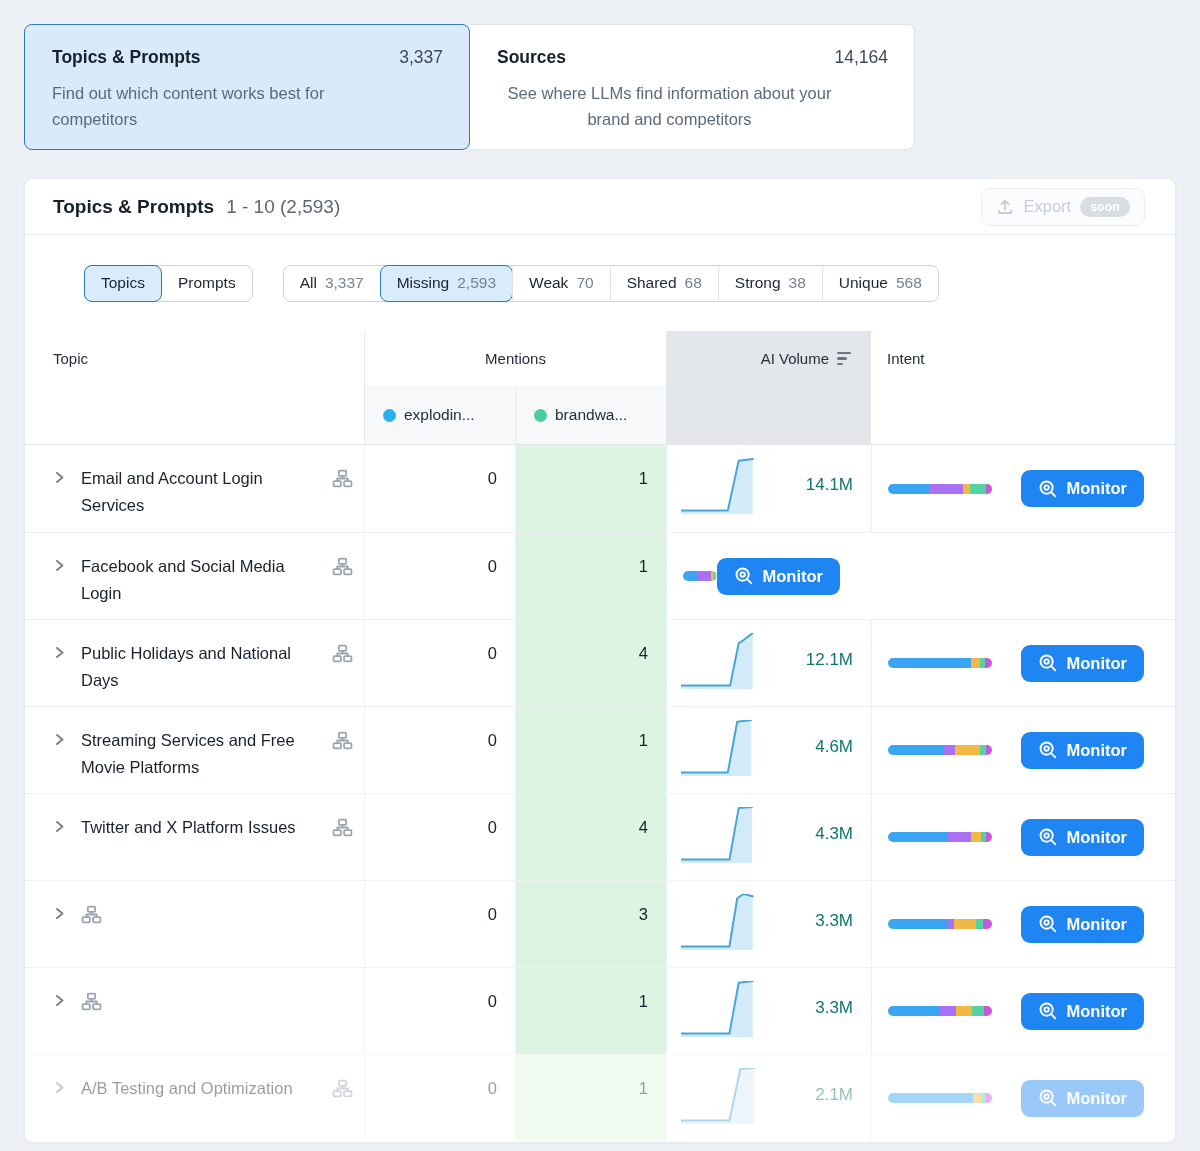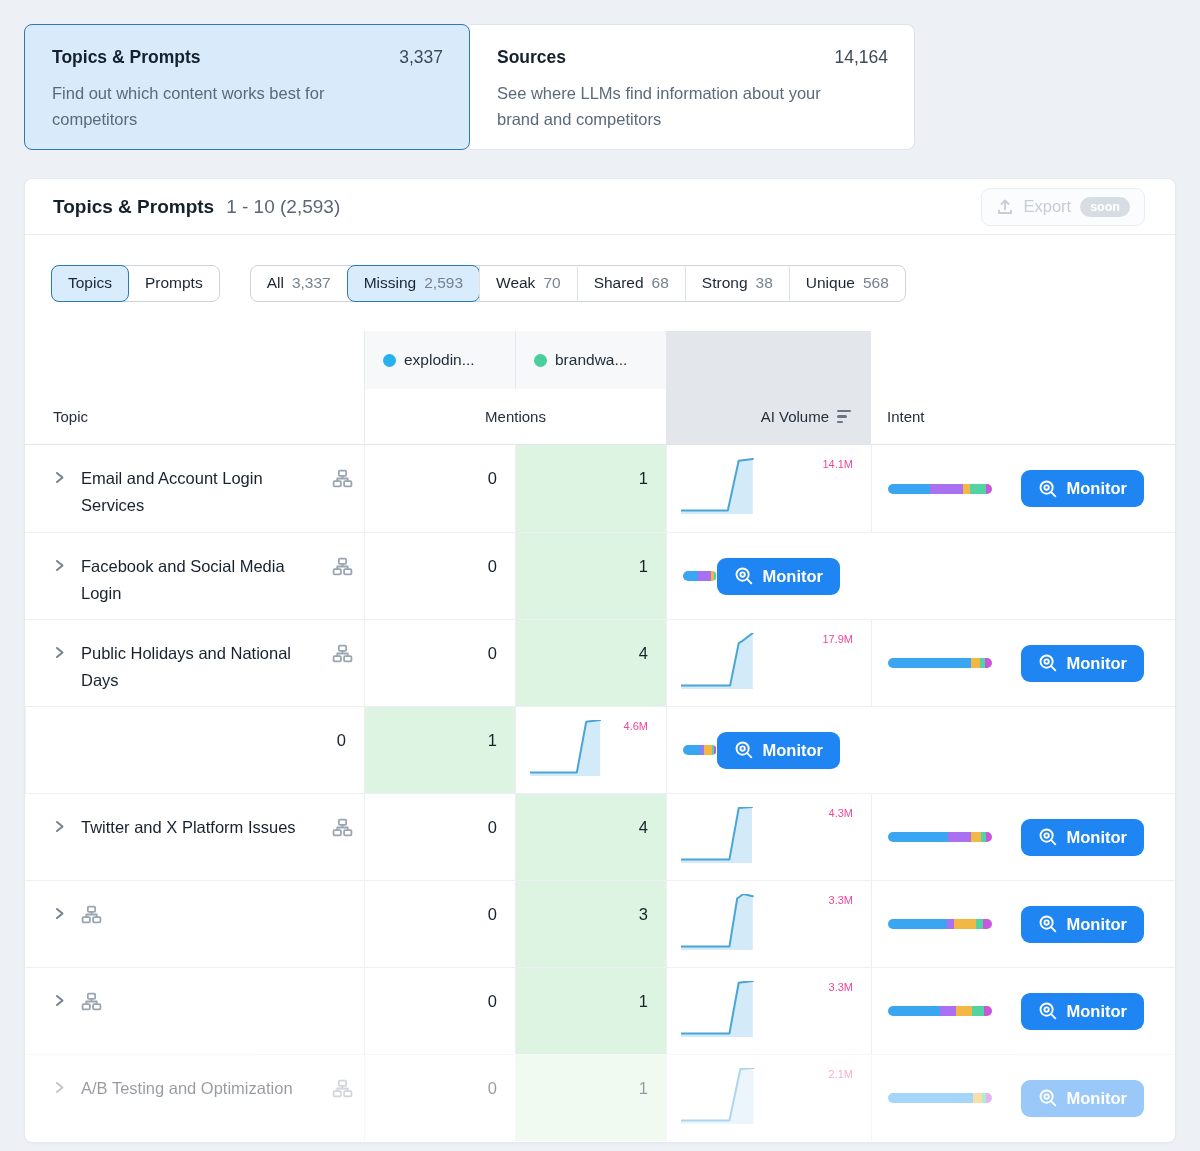--- a/index.html
+++ b/index.html
@@ -2,39 +2,39 @@
 <html><head>
 <meta charset="utf-8">
 <style>
   * { margin:0; padding:0; box-sizing:border-box; }
   html,body { width:1200px; height:1151px; background:#edf1f5; font-family:"Liberation Sans", sans-serif; color:#1b2533; overflow:hidden; }
 
   
   .cards { display:flex; margin:24px 0 0 24px; width:891px; }
   .card { height:126px; padding:22px 26px 0 27px; background:#fff; border:1px solid #dde3e9; }
   .card.first { width:446px; border-radius:8px; background:#d9eafa; border:1.5px solid #2e79ba; z-index:2; }
-  .card.second { width:445px; border-radius:0 8px 8px 0; border-left:none; }
+  .card.second { width:445px; border-radius:0 8px 8px 0; border-left:none;text-align:center; }
   .card-top { display:flex; justify-content:space-between; align-items:baseline; margin-bottom:12px; }
   .card-title { font-size:17.5px; font-weight:bold; color:#16212e; }
   .card-count { font-size:17.5px; color:#3e4a58; }
   .card-desc { font-size:16.5px; line-height:26px; color:#5b6a7a; max-width:345px; }
 
   
   .panel { width:1152px; height:965px; margin:28px 0 0 24px; background:#fff; border-radius:8px; border:1px solid #e6eaee; overflow:hidden; box-shadow:0 1px 2px rgba(20,40,60,.04); }
 
   .panel-header { height:56px; display:flex; align-items:center; padding:0 30px 0 28px; border-bottom:1px solid #eaedf0; }
   .panel-title { font-size:19px; font-weight:bold; color:#16212e; }
   .panel-range { font-size:19px; color:#5b6777; margin-left:12px; }
   .spacer { flex:1; }
   .export-btn { display:flex; align-items:center; gap:9px; height:38px; padding:8px 14px; border:1px solid #e9edf1; border-radius:9px; background:#fbfcfd; color:#c6cdd5; font-size:16.5px; cursor:default;text-align:center; }
   .soon-badge { background:#d7dde3; color:#fff; font-size:12.5px; font-weight:bold; padding:3px 10px; border-radius:11px; }
 
   
   .filter-bar { height:96px; display:flex; align-items:center; padding-left:26px; }
-  .seg-group { display:flex; height:37px; border:1px solid #ccd3da; border-radius:8px; background:#fff; overflow:visible; }
+  .seg-group { display:flex; height:37px; border:1px solid #ccd3da; border-radius:8px; background:#fff; overflow:visible;margin-left:33px; }
   .seg { display:flex; align-items:center; gap:8px; padding:0 16px; font-size:15.5px; color:#1b2533; border-radius:8px; cursor:pointer; white-space:nowrap; border:1px solid transparent; margin:-1px; }
   .seg + .seg { margin-left:0; }
   .seg-count { color:#76828f; }
   .seg.selected { background:#d9ecfc; border:1px solid #2b7ab8; }
   .group-filters { margin-left:30px; }
   .group-filters .seg:not(.selected):not(:first-child) { border-left:1px solid #dde2e7; border-radius:0; }
   .group-filters .seg:first-child { border-radius:8px 0 0 8px; }
   .group-filters .seg:last-child { border-radius:0 8px 8px 0; }
   .group-filters .seg.selected { border-radius:8px; }
 
@@ -57,21 +57,21 @@
   .tbody .grid-row { height:87px; border-top:1px solid #edeff2; }
   .tbody .grid-row:first-child { border-top:none; }
   .cell { height:100%; }
   .topic-cell { display:flex; padding:20px 10px 0 26px; gap:12px; }
   .chev { flex:0 0 18px; margin-top:4px; cursor:pointer; }
   .topic-text { font-size:16.5px; line-height:27px; color:#18222e; flex:1; cursor:pointer; }
   .tree-ic { flex:0 0 22px; margin-top:3px; cursor:pointer; }
   .num-cell { border-left:1px solid #edeff2; text-align:right; padding:24px 18px 0 0; font-size:16.5px; color:#18222e; }
   .green { background:#def4e2; }
   .vol-cell { border-left:1px solid #edeff2; display:flex; justify-content:space-between; padding:13px 18px 0 14px; }
-  .vol-num { font-size:11px; color:#ec4899; }
+  .vol-num { font-size:17px; color:#0f766e; margin-top:17px; }
   .intent-cell { border-left:1px solid #edeff2; display:flex; align-items:center; justify-content:space-between; padding:0 31px 0 16px; }
   .intent-bar { width:104px; height:10px; border-radius:5px; overflow:hidden; display:flex; }
   .intent-bar span { display:block; height:100%; }
   .monitor-btn { display:flex; align-items:center; gap:9px; height:37px; padding:0 17px; border:none; border-radius:9px; background:#1e85f2; color:#fff; font-size:16.5px; font-weight:bold; font-family:"Liberation Sans",sans-serif; cursor:pointer; }
   .faded { opacity:.45; }
 </style>
 </head>
 <body>
 
 <div class="cards">
@@ -141,46 +141,46 @@
         <span class="seg-count">38</span>
       </div>
       <div class="seg">
         <span class="seg-label">Unique</span>
         <span class="seg-count">568</span>
       </div>
     </div>
   </div>
 
   <div class="thead">
-    <div class="grid-row th-row2">
-      <div></div>
-      <div class="subcell">
-        <span class="dot" style="background: rgb(41, 177, 238);"></span>
-        <span>explodin...</span>
-      </div>
-      <div class="subcell">
-        <span class="dot" style="background: rgb(73, 207, 158);"></span>
-        <span>brandwa...</span>
-      </div>
-      <div class="th-vol"></div>
-      <div></div>
-    </div>
     <div class="grid-row th-row1">
       <div class="th th-topic">Topic</div>
       <div class="th th-mentions">Mentions</div>
       <div class="th th-vol">
         <span>AI Volume</span>
         <span class="sort-icon">
             <i></i>
             <i></i>
             <i></i>
           </span>
       </div>
       <div class="th th-intent">Intent</div>
     </div>
+    <div class="grid-row th-row2">
+      <div></div>
+      <div class="subcell">
+        <span class="dot" style="background: rgb(41, 177, 238);"></span>
+        <span>explodin...</span>
+      </div>
+      <div class="subcell">
+        <span class="dot" style="background: rgb(73, 207, 158);"></span>
+        <span>brandwa...</span>
+      </div>
+      <div class="th-vol"></div>
+      <div></div>
+    </div>
   </div>
 
   <div class="tbody">
 
     <div class="grid-row row">
       <div class="cell topic-cell">
         <span class="chev"><svg width="17" height="17" viewBox="0 0 17 17" fill="none" stroke="#76828f" stroke-width="2" stroke-linecap="round" stroke-linejoin="round">
               <path d="M6 4 L11.5 8.5 L6 13"></path>
             </svg></span>
         <span class="topic-text">Email and Account Login Services</span>
@@ -269,21 +269,21 @@
               <path d="M10 7.5 v2.5 M5 12.5 v-2.5 h10 v2.5"></path>
             </svg></span>
       </div>
       <div class="cell num-cell">0</div>
       <div class="cell num-cell green">4</div>
       <div class="cell vol-cell">
         <span class="spark"><svg width="78" height="56" viewBox="0 0 78 56">
               <polygon points="0.0,52.6 49.1,52.6 57.7,10.1 61.6,7.8 71.8,0.0 71.8,56 0.0,56" fill="#d3eaf8"></polygon>
               <polyline points="0.0,52.6 49.1,52.6 57.7,10.1 61.6,7.8 71.8,0.0" fill="none" stroke="#49a5d8" stroke-width="2" stroke-linejoin="round" stroke-linecap="round"></polyline>
             </svg></span>
-        <span class="vol-num">17.9M</span>
+        <span class="vol-num">12.1M</span>
       </div>
       <div class="cell intent-cell">
         <span class="intent-bar">
             <span style="flex:0 0 80%;background:#3aa6f2"></span>
             <span style="flex:0 0 8%;background:#f2b843"></span>
             <span style="flex:0 0 5%;background:#53d3a2"></span>
             <span style="flex:0 0 7%;background:#c957dd"></span>
           </span>
         <button class="monitor-btn">
           <span style="display:inline-flex;">
@@ -292,20 +292,32 @@
                 <circle cx="8.6" cy="8.6" r="2.2"></circle>
                 <path d="M13.2 13.2 L17.3 17.3"></path>
               </svg>
             </span>
           <span>Monitor</span>
         </button>
       </div>
     </div>
 
     <div class="grid-row row">
+      <div class="cell topic-cell">
+        <span class="chev"><svg width="17" height="17" viewBox="0 0 17 17" fill="none" stroke="#76828f" stroke-width="2" stroke-linecap="round" stroke-linejoin="round">
+              <path d="M6 4 L11.5 8.5 L6 13"></path>
+            </svg></span>
+        <span class="topic-text">Streaming Services and Free Movie Platforms</span>
+        <span class="tree-ic"><svg width="21" height="21" viewBox="0 0 20 20" fill="none" stroke="#9aa5b1" stroke-width="1.7" stroke-linejoin="round">
+              <rect x="6.5" y="2.5" width="7" height="5" rx="1"></rect>
+              <rect x="1.5" y="12.5" width="7" height="5" rx="1"></rect>
+              <rect x="11.5" y="12.5" width="7" height="5" rx="1"></rect>
+              <path d="M10 7.5 v2.5 M5 12.5 v-2.5 h10 v2.5"></path>
+            </svg></span>
+      </div>
       <div class="cell num-cell">0</div>
       <div class="cell num-cell green">1</div>
       <div class="cell vol-cell">
         <span class="spark"><svg width="78" height="56" viewBox="0 0 78 56">
               <polygon points="0.0,52.6 46.8,52.6 56.2,1.7 70.2,0.0 70.2,56 0.0,56" fill="#d3eaf8"></polygon>
               <polyline points="0.0,52.6 46.8,52.6 56.2,1.7 70.2,0.0" fill="none" stroke="#49a5d8" stroke-width="2" stroke-linejoin="round" stroke-linecap="round"></polyline>
             </svg></span>
         <span class="vol-num">4.6M</span>
       </div>
       <div class="cell intent-cell">

